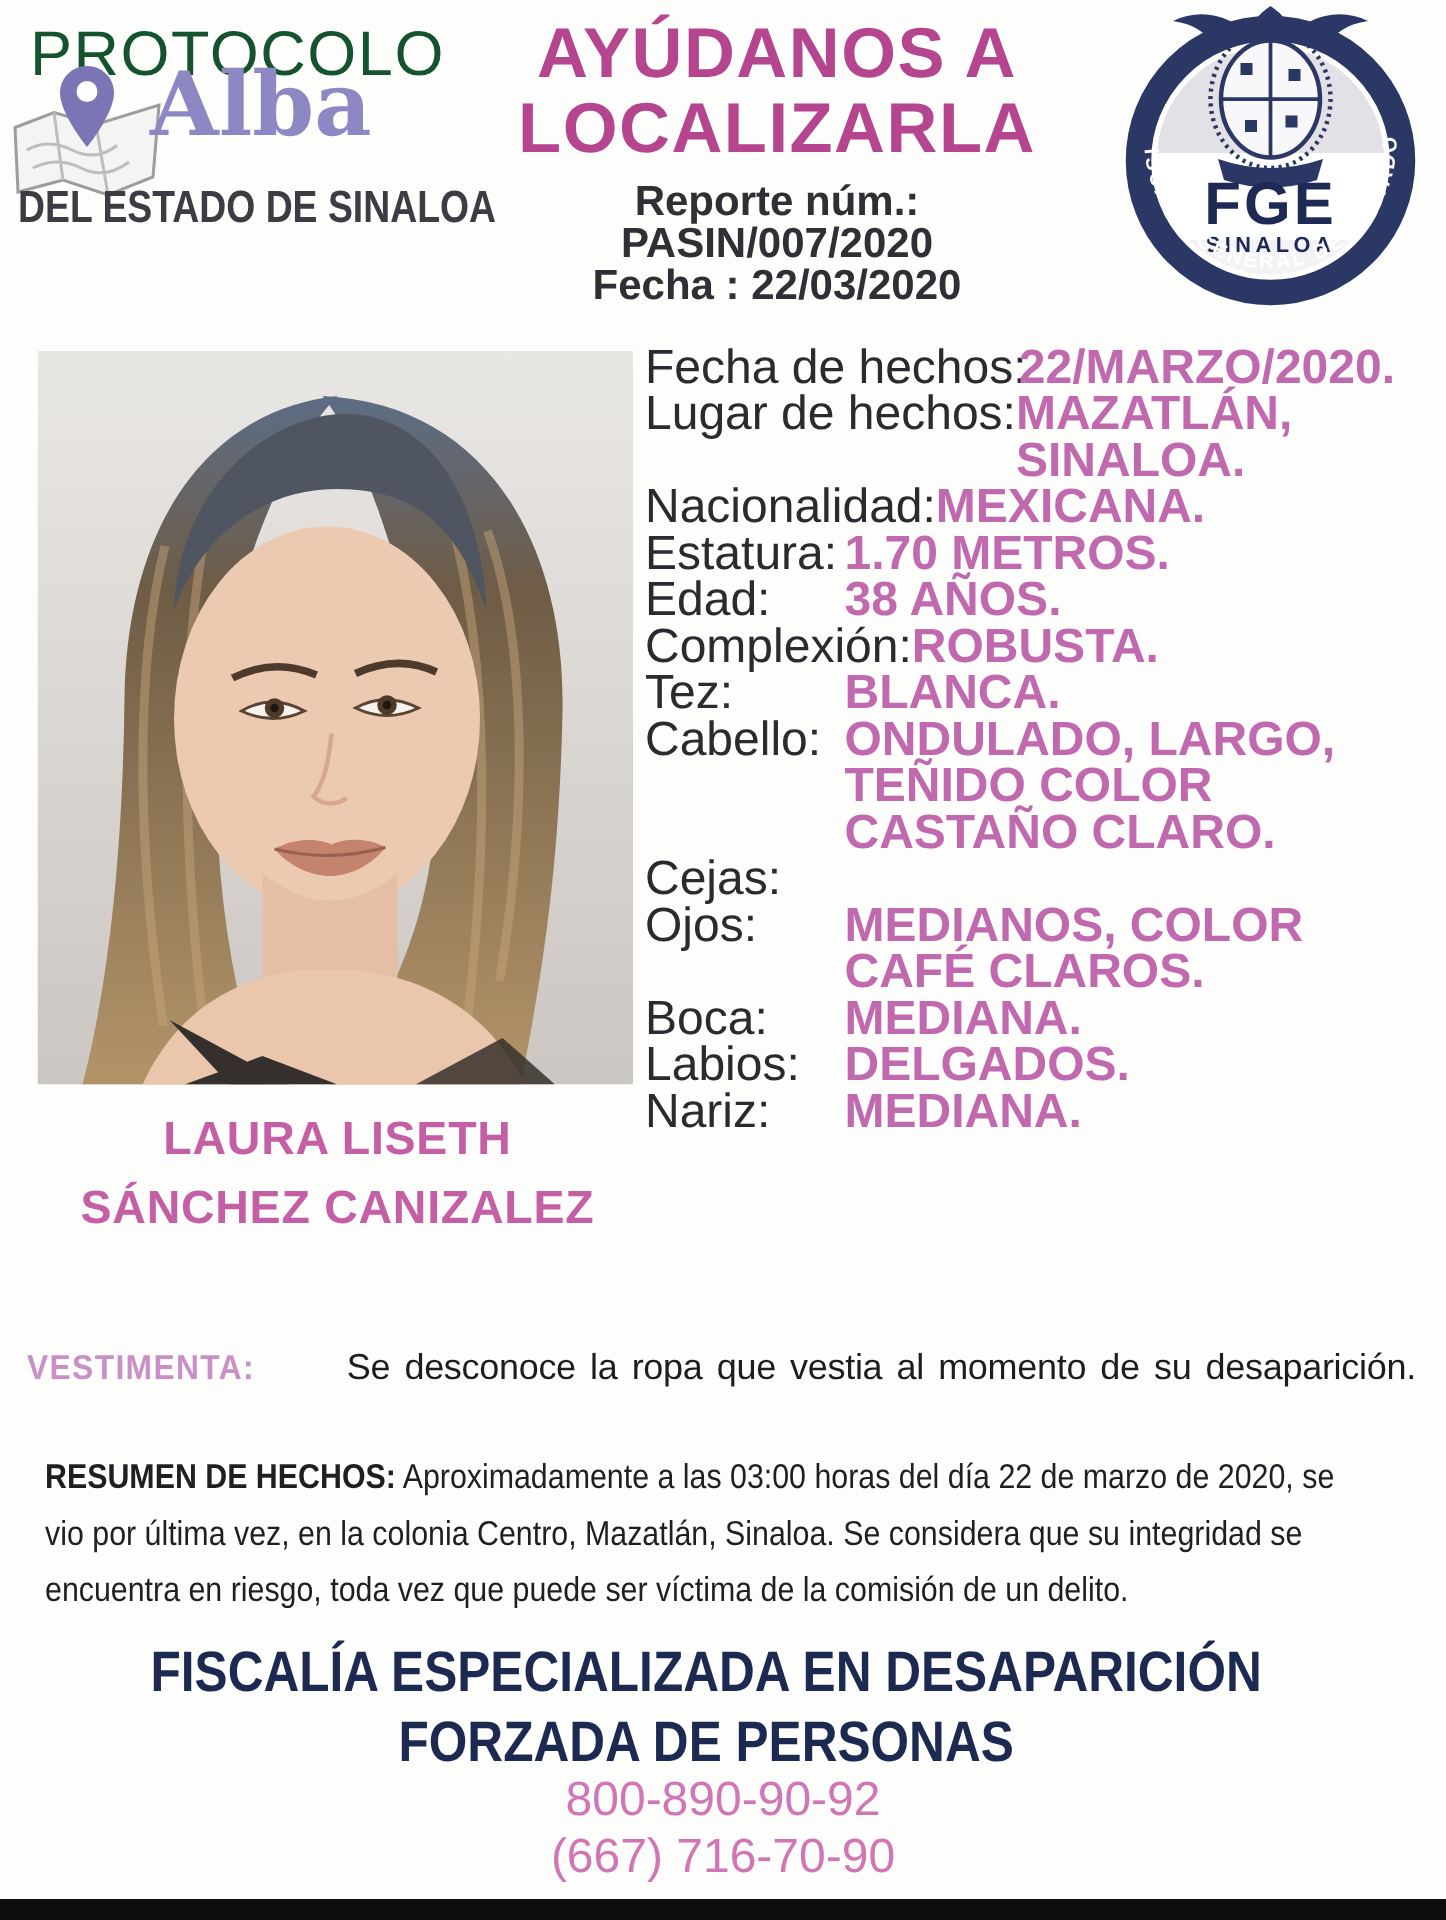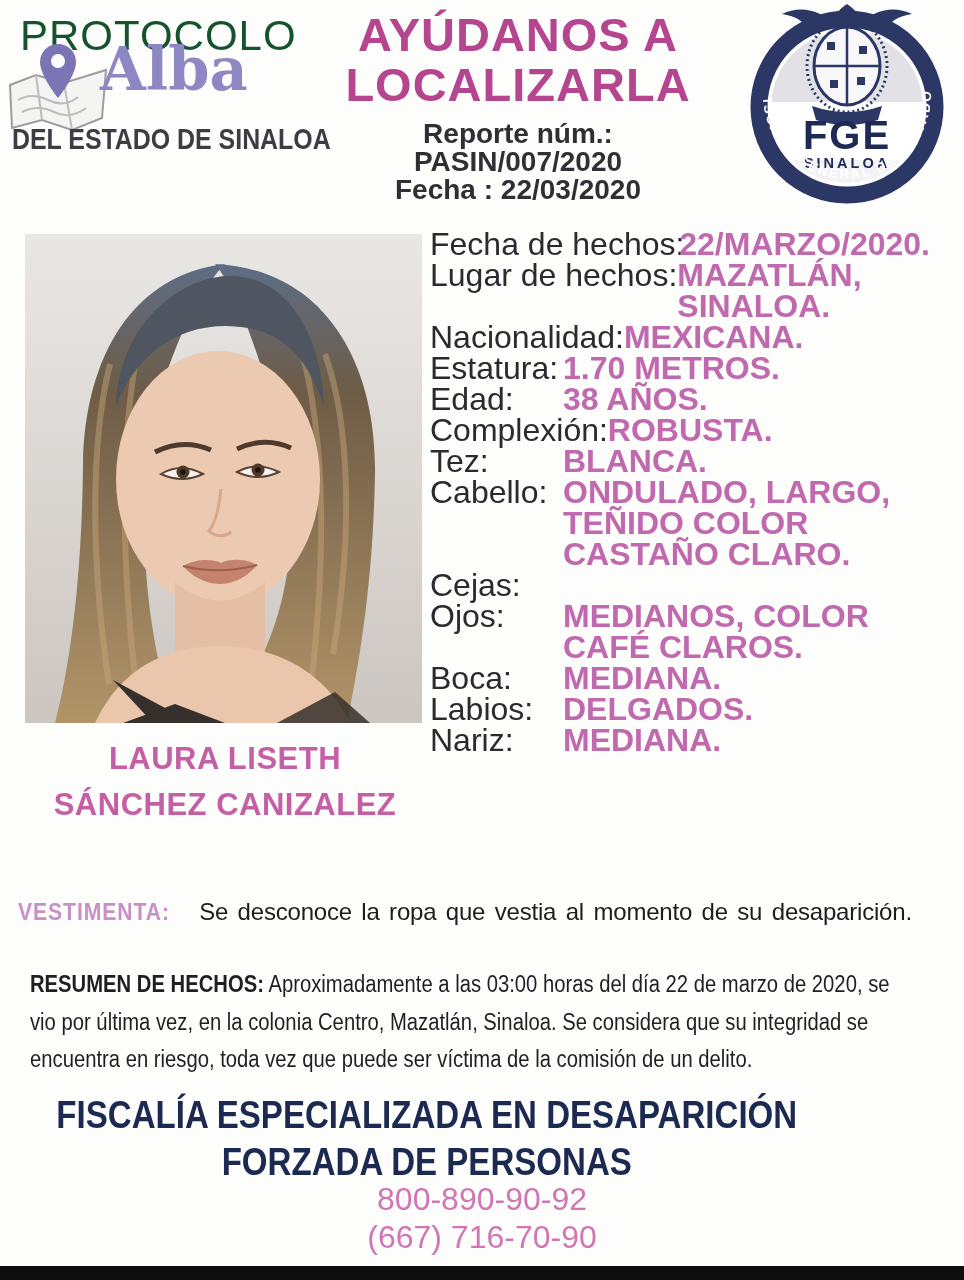--- a/index.html
+++ b/index.html
@@ -44,33 +44,33 @@
   .name{left:10px;top:736px;width:430px;text-align:center;font-size:31px;line-height:46px;
     font-weight:bold;color:var(--name-pink);letter-spacing:.5px;}
 
   
   .fields{left:430px;top:229px;width:500px;font-size:32px;line-height:31px;}
   .field-row{display:flex;align-items:flex-start;}
   .f-label{min-width:133px;color:var(--label-dark);white-space:nowrap;}
   .f-value{flex:1;font-weight:bold;color:var(--value-pink);}
 
   
-  .vestimenta{left:18px;top:898px;width:940px;display:flex;align-items:baseline;}
+  .vestimenta{left:18px;top:898px;width:940px;display:flex;align-items:baseline;gap:32px;}
   .vest-label{font-size:23px;font-weight:bold;letter-spacing:1px;color:var(--vest-pink);
     transform:scaleX(.92);transform-origin:left bottom;white-space:nowrap;}
   .vest-text{margin-left:16px;font-size:24px;font-weight:normal;color:#1d1d1f;
     letter-spacing:-.2px;word-spacing:3px;white-space:nowrap;}
 
   
   .resumen{left:30px;top:966px;width:1045px;font-size:23px;line-height:37.5px;color:#1f1f23;
     transform:scaleX(.88);transform-origin:left top;}
   .res-label{font-weight:bold;}
 
   
-  .agency{left:0;top:1092px;width:853px;text-align:center;}
+  .agency{left:0;top:1092px;width:853px;text-align:center;padding-left:44px;}
   .agency-inner{display:inline-block;font-size:38px;line-height:47px;font-weight:bold;
     color:var(--navy);transform:scaleX(.87);transform-origin:center top;white-space:nowrap;}
   .phones{left:0;top:1180px;width:964px;text-align:center;font-size:32px;line-height:38px;
     font-weight:normal;color:var(--phone-pink);}
   .bottom-bar{left:0;top:1266px;width:964px;height:14px;background:var(--black-bar);}
 </style>
 </head>
 <body>
 
 <div class="abs protocolo">PROTOCOLO</div>

